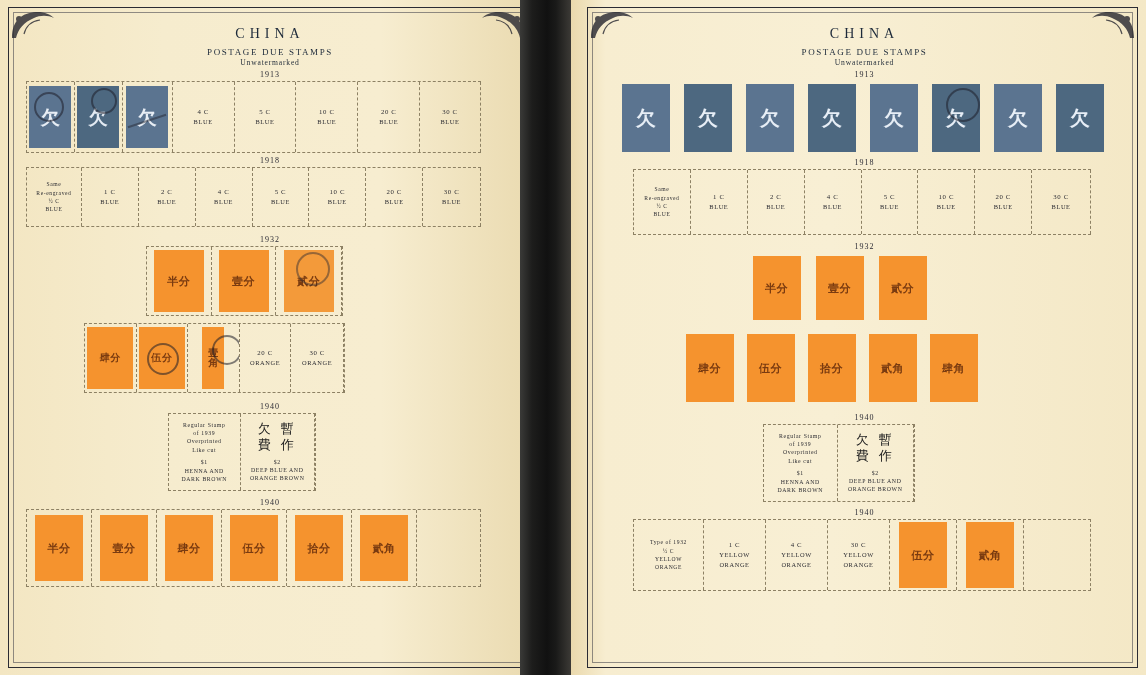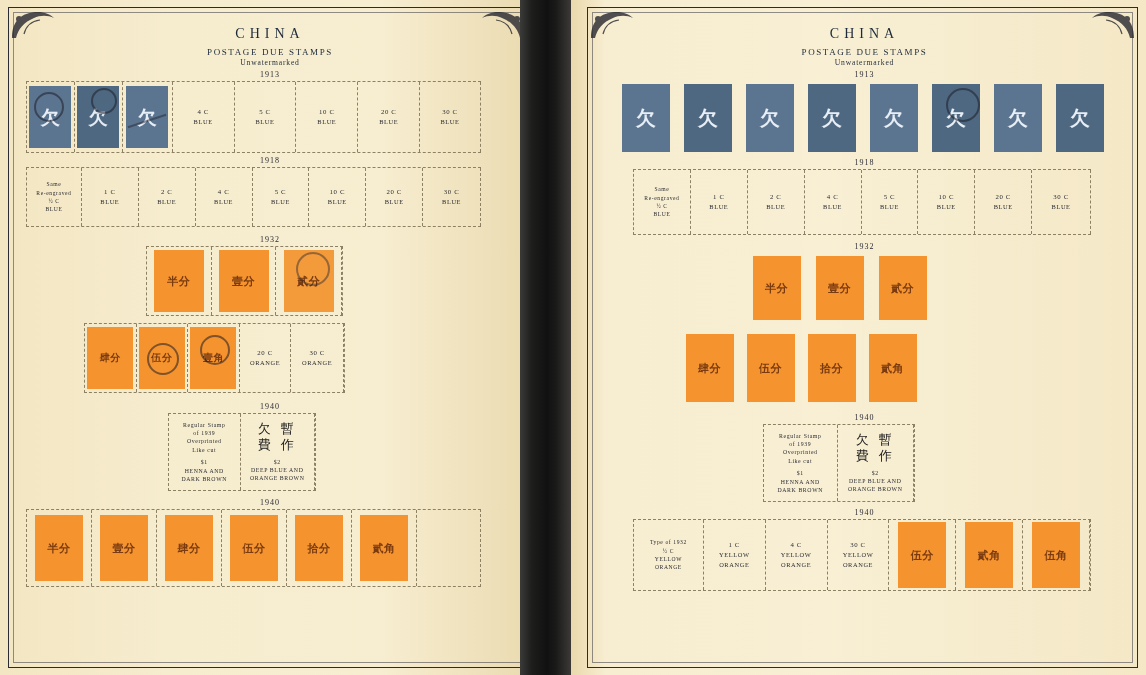--- a/index.html
+++ b/index.html
@@ -211,21 +211,21 @@
         </div>
         <div class="cell" style="width:52px;">
           <div class="stamp orange" style="width:46px;height:62px;">
             <div class="inkwrap">
                 <span class="glyph cn" style="font-size:10px;color:#7a3b10;">伍分</span>
               </div>
             <div class="cancel" style="width:28px;height:28px;left:8px;top:16px;"></div>
           </div>
         </div>
         <div class="cell" style="width:52px;">
-          <div class="stamp orange" style="width:46px;height:62px;">
+          <div class="stamp orange" style="width:22px;height:62px;">
             <div class="inkwrap">
                 <span class="glyph cn" style="font-size:10px;color:#7a3b10;">壹角</span>
               </div>
             <div class="cancel" style="width:26px;height:26px;left:10px;top:8px;"></div>
           </div>
         </div>
         <div class="cell" style="width:52px;">
           <span class="den">20 C</span>
           <span class="col">ORANGE</span>
         </div>
@@ -480,20 +480,27 @@
               </div>
           </div>
         </div>
         <div class="cell" style="width:61px;border:none;">
           <div class="stamp orange" style="width:48px;height:68px;">
             <div class="inkwrap">
                 <span class="glyph cn" style="font-size:11px;color:#7a3b10;">貳角</span>
               </div>
           </div>
         </div>
+        <div class="cell" style="width:61px;border:none;">
+          <div class="stamp orange" style="width:48px;height:68px;">
+            <div class="inkwrap">
+                <span class="glyph cn" style="font-size:11px;color:#7a3b10;">肆角</span>
+              </div>
+          </div>
+        </div>
       </div>
 
       <div class="yearline" style="margin-top:6px;">1940</div>
 
       <div class="boxrow" style="width:152px;height:78px;margin-left:158px;border-right:1px dashed #8d8164;">
         <div class="cell ovp" style="width:74px;">
           <span>Regular Stamp</span>
           <span>of 1939</span>
           <span>Overprinted</span>
           <span>Like cut</span>
@@ -538,23 +545,16 @@
               </div>
           </div>
         </div>
         <div class="cell" style="width:67px;">
           <div class="stamp orange" style="width:48px;height:66px;">
             <div class="inkwrap">
                 <span class="glyph cn" style="font-size:11px;color:#7a3b10;">貳角</span>
               </div>
           </div>
         </div>
-        <div class="cell" style="width:67px;border-right:1px dashed #8d8164;">
-          <div class="stamp orange" style="width:48px;height:66px;">
-            <div class="inkwrap">
-                <span class="glyph cn" style="font-size:11px;color:#7a3b10;">伍角</span>
-              </div>
-          </div>
-        </div>
       </div>
     </div>
   </div>
 </div>
 
 </body></html>

